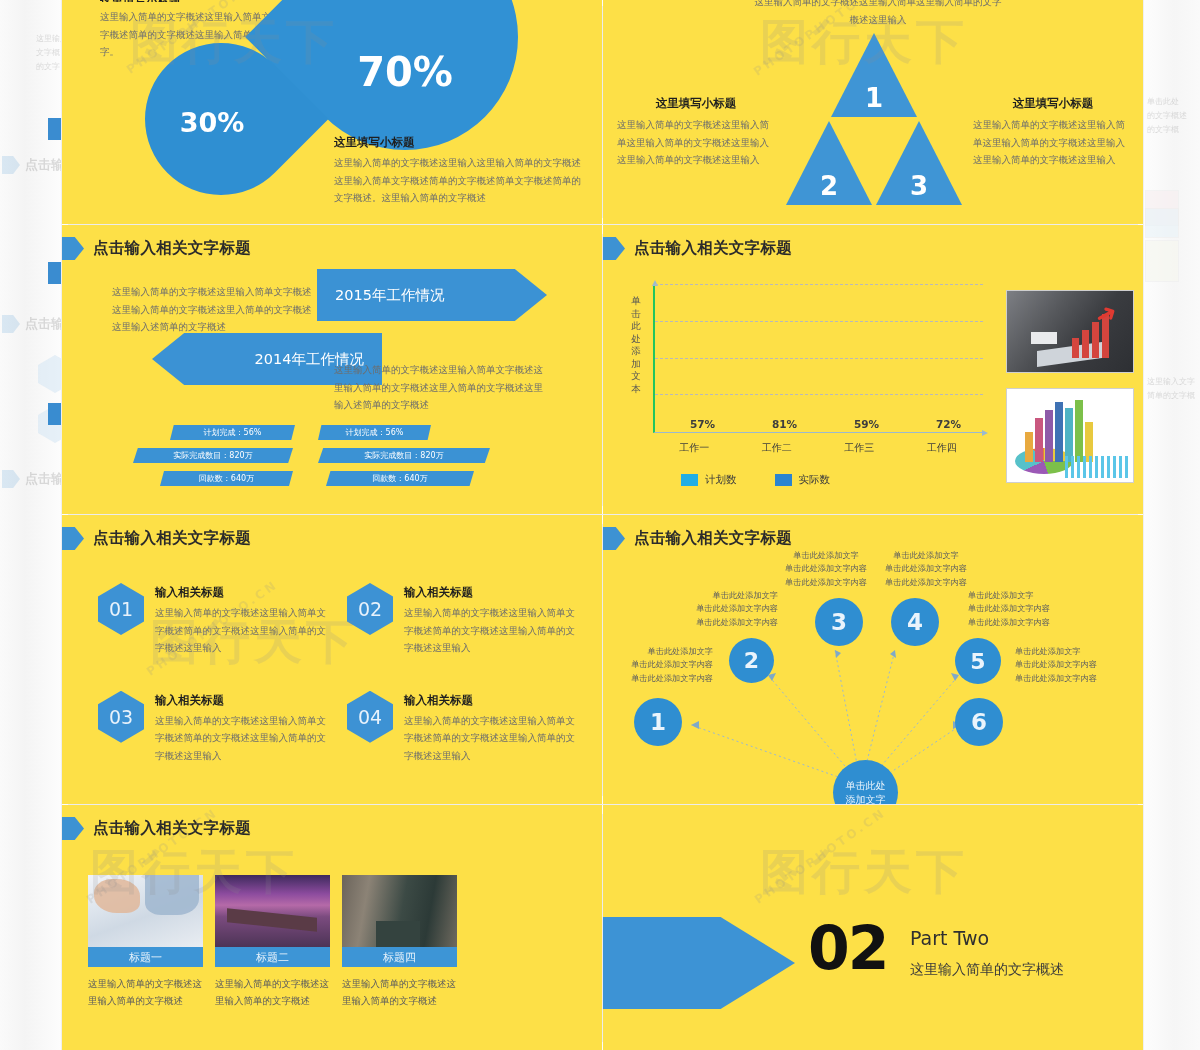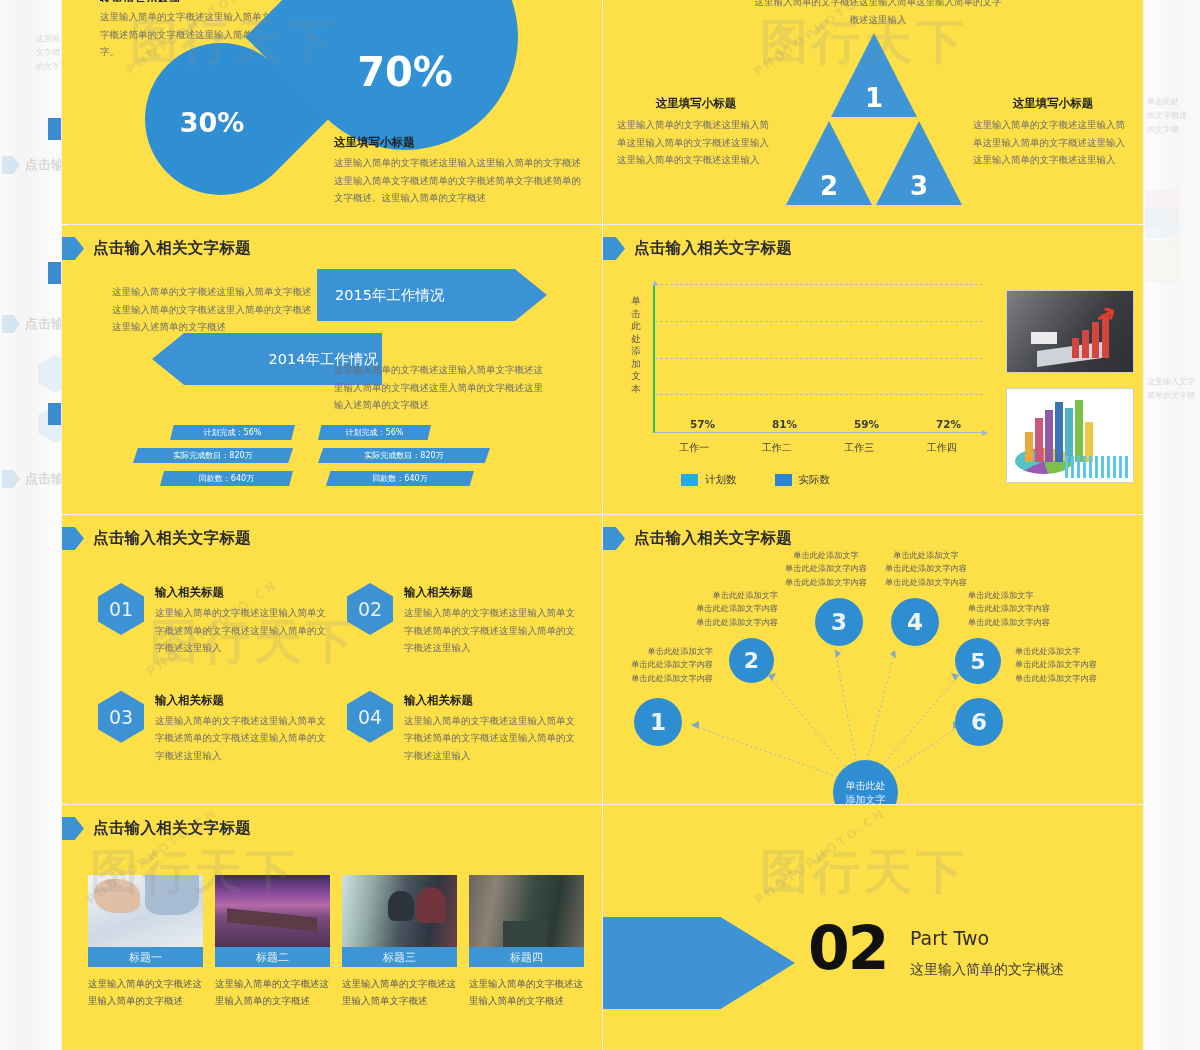--- a/index.html
+++ b/index.html
@@ -81,21 +81,21 @@
 
   
   #p3 { left:0; top:225px; width:540px; height:289px; }
   #p3 .hd { left:0; top:12px; }
   #p3 .tA { position:absolute; left:50px; top:58px; width:200px; }
   #p3 .tB { position:absolute; left:272px; top:136px; width:210px; }
   .yarrow { position:absolute; height:52px; background:#3b92d4; display:flex; align-items:center;
             color:#fff; font-size:14.5px; }
   #p3 .y2015 { left:255px; top:44px; width:230px; justify-content:flex-start; padding-left:18px;
             clip-path:polygon(0 0,86% 0,100% 50%,86% 100%,0 100%); }
-  #p3 .y2014 { left:90px;  top:108px; width:230px; justify-content:flex-end; padding-right:4px;
+  #p3 .y2014 { left:90px;  top:108px; width:230px; justify-content:flex-end; padding-right:18px;
             clip-path:polygon(14% 0,100% 0,100% 100%,14% 100%,0 50%); }
   #p3 .kpis { position:absolute; left:60px; top:200px; width:420px; }
   #p3 .kpicol { position:absolute; top:0; }
   #p3 .kpicol.c1 { left:0; }
   #p3 .kpicol.c2 { left:196px; }
   .kpi { height:15px; background:#3b92d4; color:#fff; font-size:8px;
          display:flex; align-items:center; justify-content:center; margin-bottom:8px;
          clip-path:polygon(3% 0,100% 0,97% 100%,0 100%); }
   #p3 .kpicol.c1 .kpi:nth-child(1){ width:125px; margin-left:48px; }
   #p3 .kpicol.c1 .kpi:nth-child(2){ width:160px; margin-left:11px; }
@@ -545,25 +545,20 @@
             <div class="thumb th1"></div>
             <div class="capbar">标题一</div>
             <div class="cdesc">这里输入简单的文字概述这里输入简单的文字概述</div>
           </div>
           <div class="card">
             <div class="thumb th2"></div>
             <div class="capbar">标题二</div>
             <div class="cdesc">这里输入简单的文字概述这里输入简单的文字概述</div>
           </div>
           <div class="card">
-            <div class="thumb th3"></div>
-            <div class="capbar">标题三</div>
-            <div class="cdesc">这里输入简单的文字概述这里输入简单文字概述</div>
-          </div>
-          <div class="card">
             <div class="thumb th4"></div>
             <div class="capbar">标题四</div>
             <div class="cdesc">这里输入简单的文字概述这里输入简单的文字概述</div>
           </div>
         </div>
     </div>
 
     <div class="panel" id="p8">
       <div class="bigarrow"></div>
       <div class="num">02</div>

